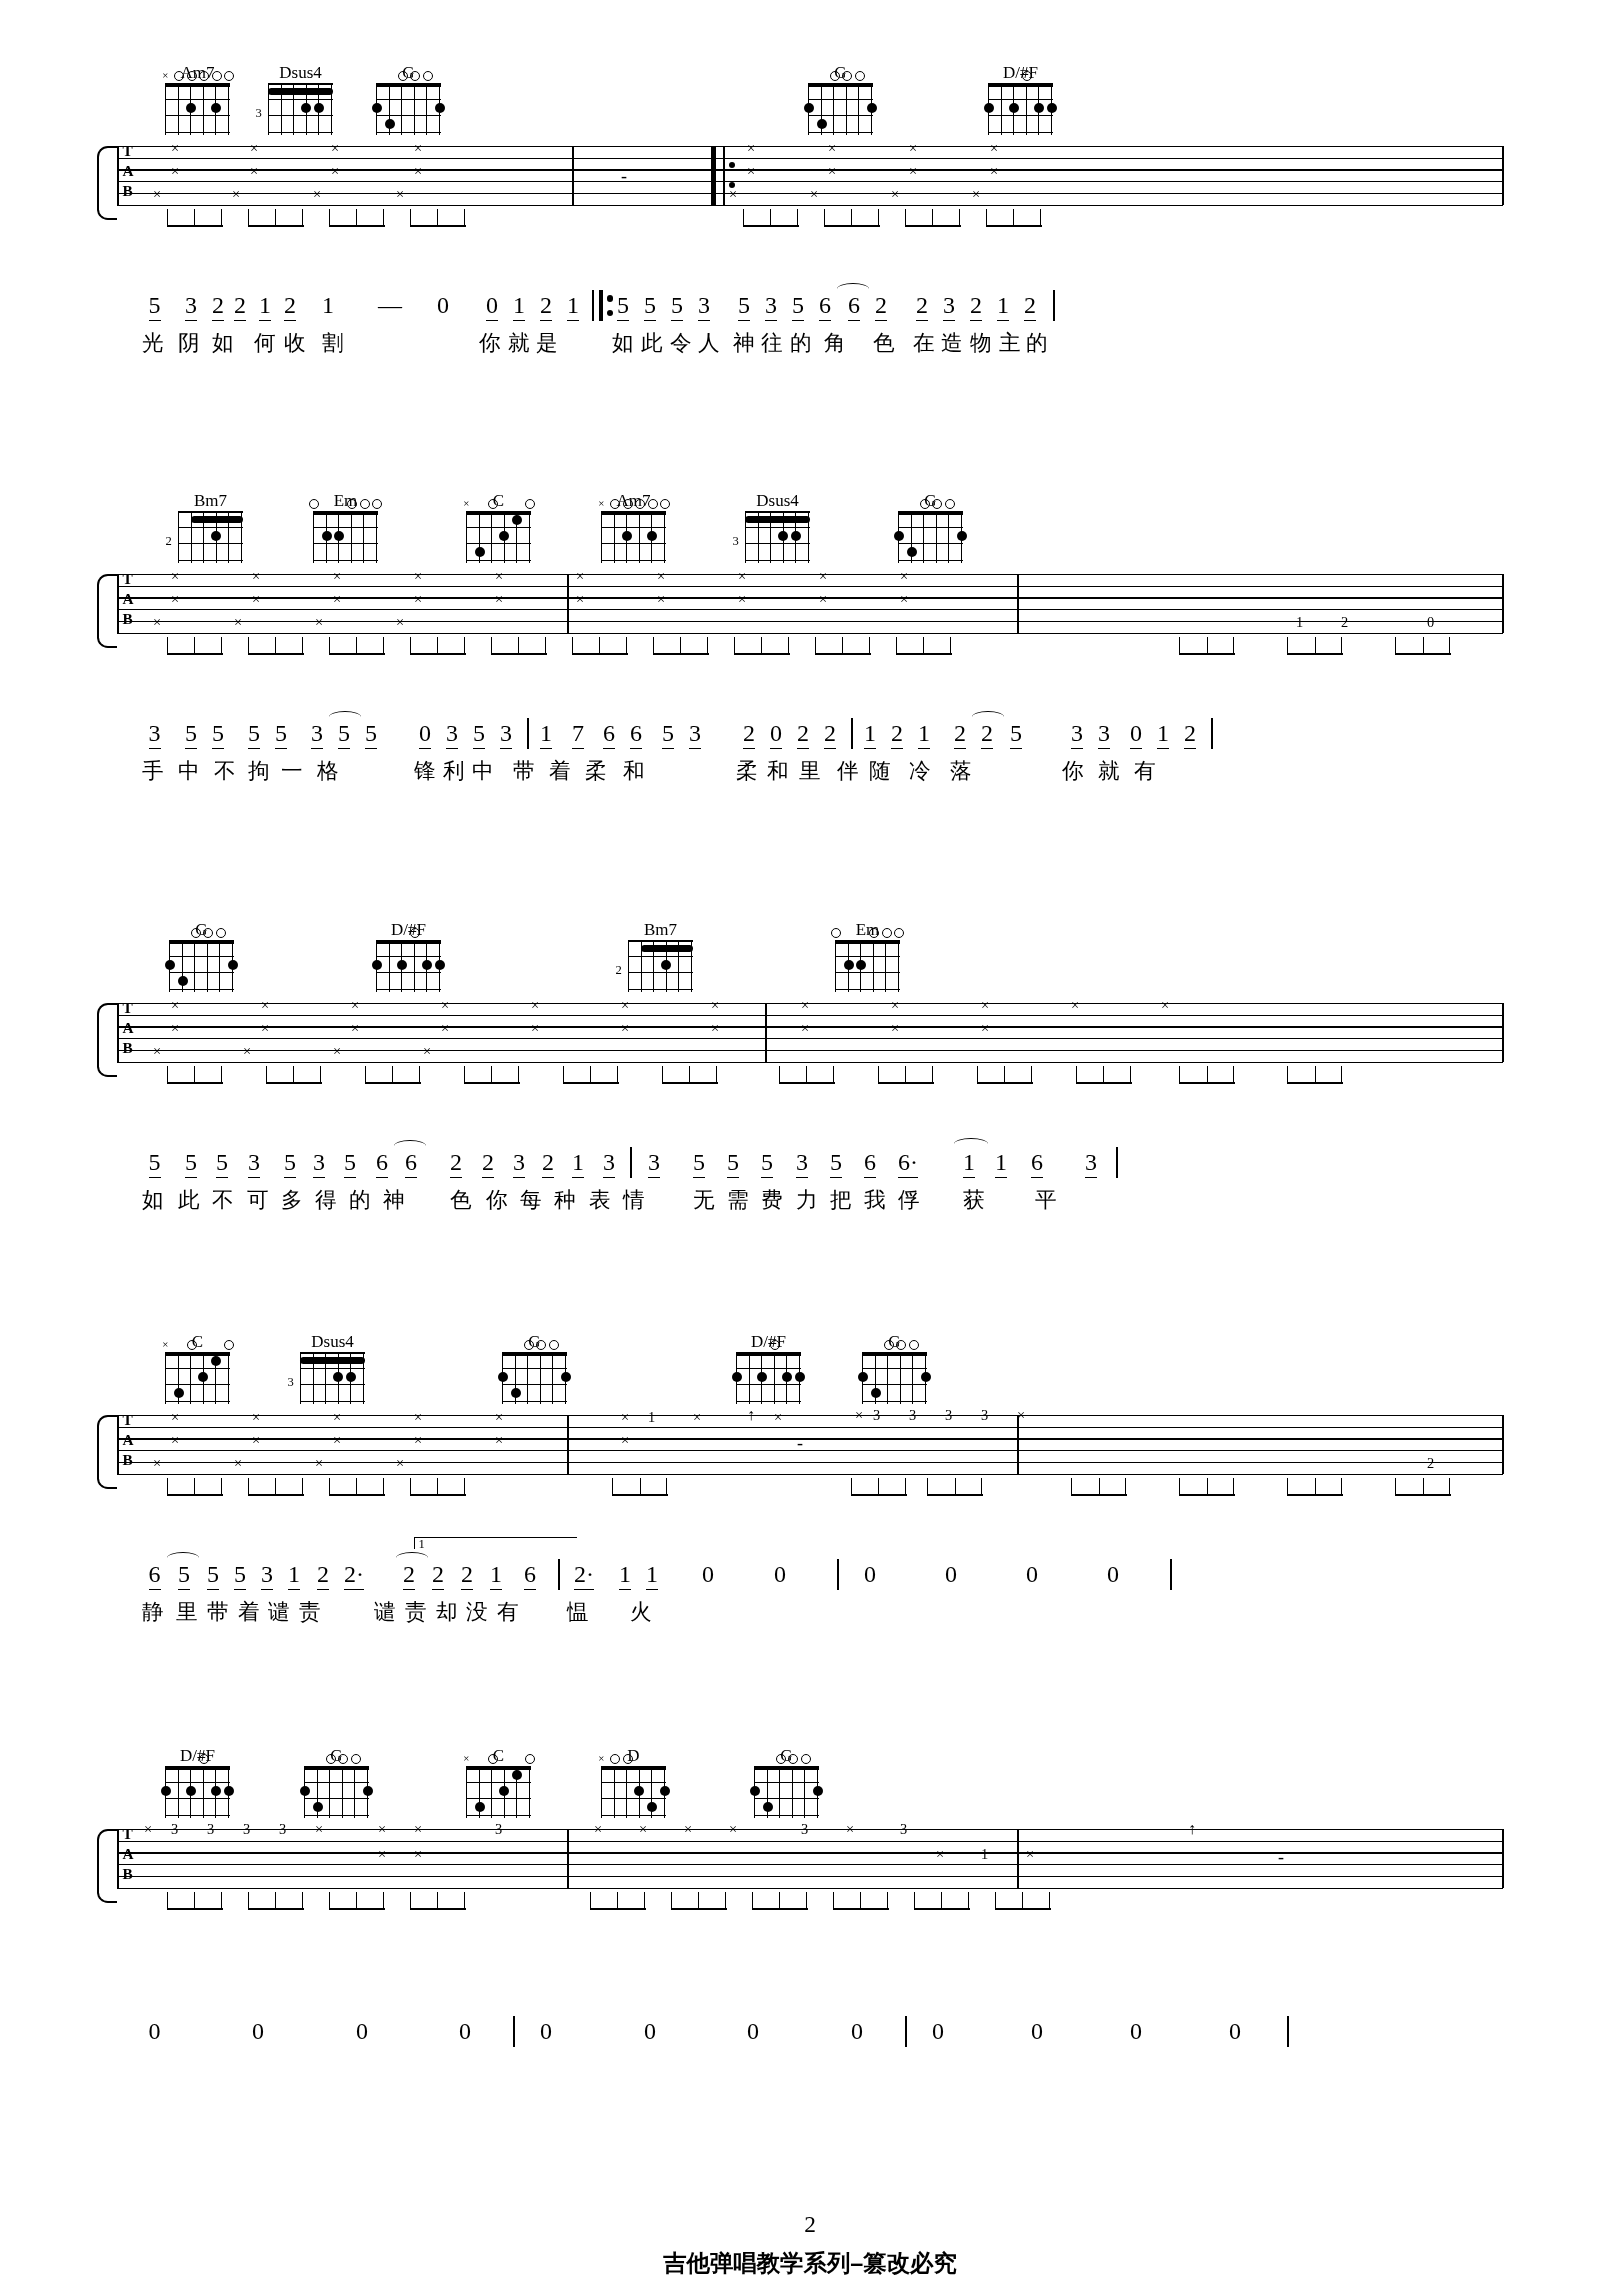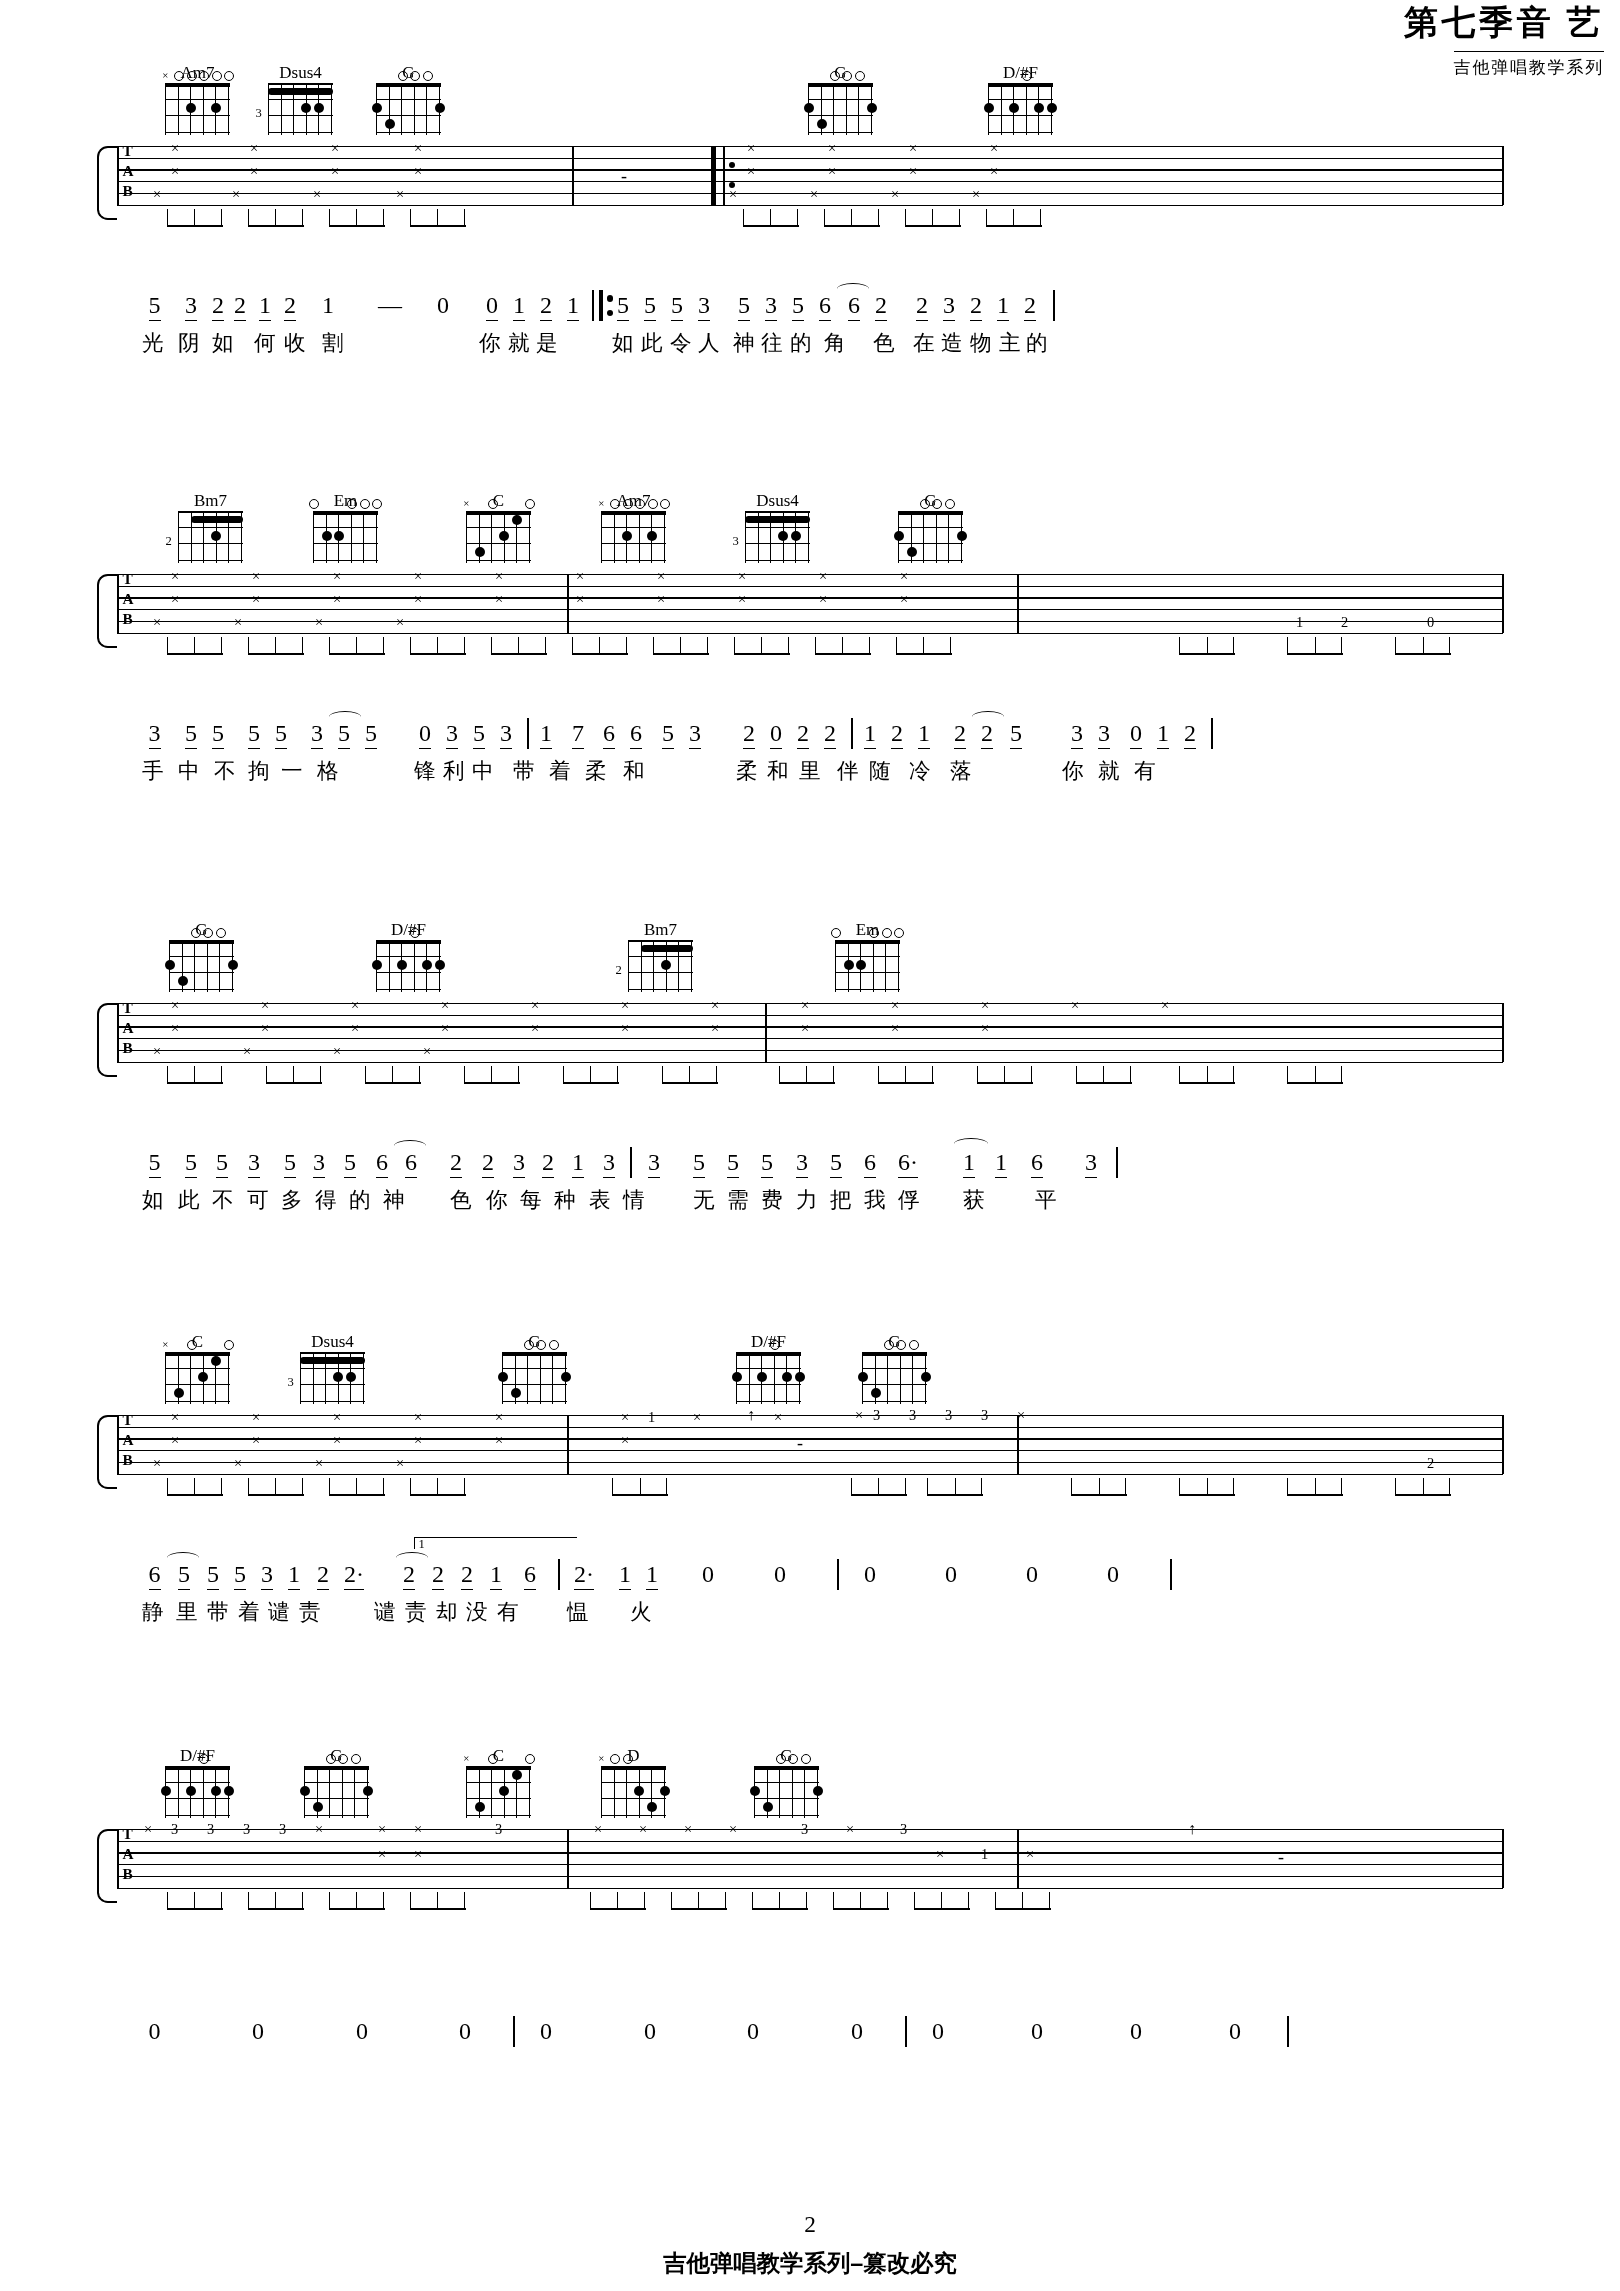--- a/index.html
+++ b/index.html
@@ -59,24 +59,20 @@
 
   
   .pagenum{position:absolute;left:0;right:0;bottom:54px;text-align:center;font-size:23.4px;}
   .footer{position:absolute;left:0;right:0;bottom:12.6px;text-align:center;font-size:23.4px;font-weight:700;font-family:"Liberation Sans",sans-serif;}
 </style>
 </head>
 <body>
 
 <div class="page">
 
-  <div class="header">
-    <div class="title">第七季音 艺</div>
-    <div class="sub">吉他弹唱教学系列</div>
-  </div>
 
 
   <div class="system" style="top:63px;">
 
     <div class="chordrow">
       <div class="chord" style="left:41px;">
         <div class="cname">Am7</div>
         <div class="grid">
           <div class="nut"></div>
           <div class="vline" style="left:0"></div>

